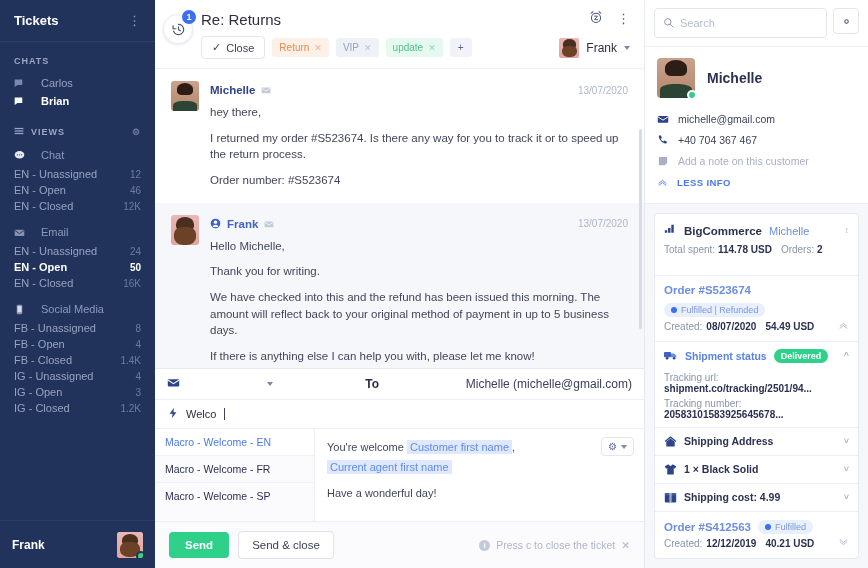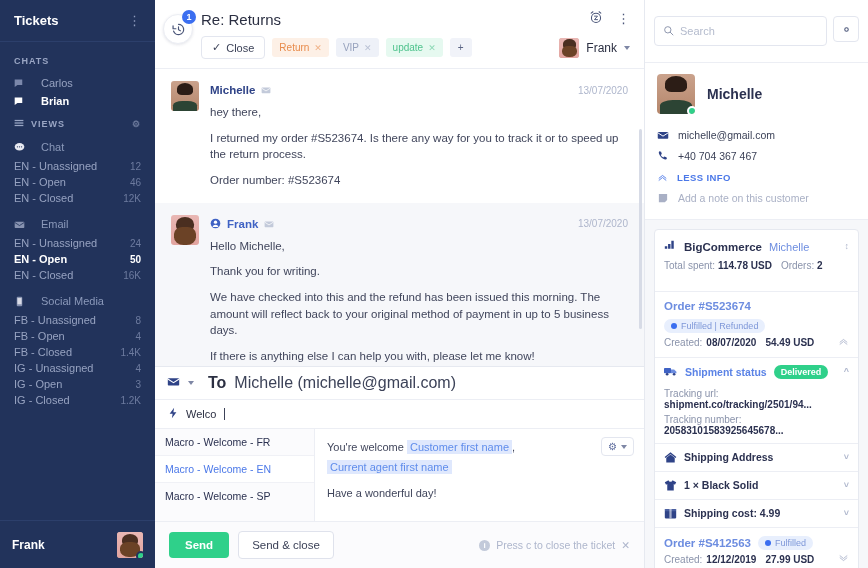--- a/index.html
+++ b/index.html
@@ -130,21 +130,21 @@
   .msg p.first { margin-top: 5px; }
   .thread-sb {
     position: absolute; right: 2px; top: 60px; width: 3px; height: 200px;
     background: #d7dbe6; border-radius: 2px;
   }
 
   
   .composer { border-top: 1px solid #e6e9f0; background: #fff; }
   .cmp-to {
     display: flex; align-items: center; gap: 8px; padding: 7px 12px;
-    border-bottom: 1px solid #eceef4; font-size: 16px; color: #3c4258;
+    border-bottom: 1px solid #eceef4; font-size: 12px; color: #3c4258; justify-content: space-between;
   }
   .cmp-to .to-lbl { font-weight: bold; color: #2b2f42; margin-left: 6px; }
   .cmp-subject {
     display: flex; align-items: center; gap: 7px; padding: 7px 12px;
     border-bottom: 1px solid #eceef4; font-size: 11px; color: #2b2f42;
   }
   .cursorbar { display:inline-block; width:1px; height:12px; background:#3c4258; margin-left:1px;}
   .macro-area { display: flex; height: 92px; }
   .macro-list { width: 160px; flex: 0 0 160px; border-right: 1px solid #eceef4; background: #fbfbfd; }
   .macro-item {
@@ -173,21 +173,21 @@
     border: 1px solid #dfe2ec; border-radius: 4px; padding: 7px 13px; cursor: pointer;
   }
   .hint { margin-left: auto; display: flex; align-items: center; gap: 6px; font-size: 10.5px; color: #aeb6cc; }
   .hint .i {
     width: 11px; height: 11px; border-radius: 50%; background: #c3cada;
     color: #fff; font-size: 8px; display: flex; align-items: center; justify-content: center; font-weight: bold;
   }
 
   
   .right { width: 223px; flex: 0 0 223px; background: #f6f7fa; display: flex; flex-direction: column; }
-  .r-search { display: flex; gap: 6px; padding: 16px 9px; background: #fff; border-bottom: 1px solid #eceef4;}
+  .r-search { display: flex; gap: 6px; padding: 8px 9px; background: #fff; border-bottom: 1px solid #eceef4;}
   .search-box {
     flex: 1; display: flex; align-items: center; gap: 6px;
     border: 1px solid #e3e6ef; border-radius: 4px; padding: 5px 8px; background: #fff;
   }
   .search-box input {
     border: none; outline: none; font-size: 11px; width: 100%;
     font-family: "Liberation Sans", sans-serif; color: #3c4258; background: transparent;
   }
   .search-box input::placeholder { color: #b4bbcd; }
   .r-gear {
@@ -269,21 +269,21 @@
       </div>
       <div class="sb-row sb-chatrow active">
         <span class="ico">
           <svg width="11" height="11" viewBox="0 0 16 16">
               <path fill="#ffffff" d="M1 2h11v8H5l-4 3V2z"></path>
             </svg>
         </span>
         <span class="lbl">Brian</span>
       </div>
 
-      <div class="sb-section" style="margin-top:8px">
+      <div class="sb-section" style="margin-top:16px">
         <span class="ico">
           <svg width="10" height="10" viewBox="0 0 16 16">
               <rect x="1" y="3" width="14" height="2" fill="#9aa6c4"></rect>
               <rect x="1" y="7" width="14" height="2" fill="#9aa6c4"></rect>
               <rect x="1" y="11" width="14" height="2" fill="#9aa6c4"></rect>
             </svg>
         </span>
         <span>VIEWS</span>
         <span class="gear">⚙</span>
       </div>
@@ -503,22 +503,22 @@
           <svg width="12" height="12" viewBox="0 0 16 16">
               <path d="M9.5 1L3.5 9h4l-1 6 6-8h-4z" fill="#2f4387"></path>
             </svg>
         </span>
         <span>Welco</span>
           <span class="cursorbar"></span>
       </div>
 
       <div class="macro-area">
         <div class="macro-list">
+          <div class="macro-item sel">Macro - Welcome - EN</div>
           <div class="macro-item">Macro - Welcome - FR</div>
-          <div class="macro-item sel">Macro - Welcome - EN</div>
           <div class="macro-item" style="border-bottom:none">Macro - Welcome - SP</div>
         </div>
         <div class="macro-preview">
           <p><span>You're welcome </span><span class="ph">Customer first name</span><span>,</span></p>
           <p style="margin-top:2px"><span class="ph">Current agent first name</span></p>
           <p style="margin-top:9px">Have a wonderful day!</p>
           <div class="gear-btn">
             <span>⚙</span>
             <span class="caret"></span>
           </div>
@@ -574,35 +574,35 @@
         <span>michelle@gmail.com</span>
       </div>
       <div class="cust-row">
         <span>
           <svg width="12" height="12" viewBox="0 0 16 16">
               <path fill="#2f4387" d="M3.2 1.8l2.3.6.9 3-1.5 1.2a9 9 0 0 0 3.5 3.5l1.2-1.5 3 .9.6 2.3c-.4.6-1.2.9-2.1.8C7.6 12.2 3.8 8.4 2.4 3.9c-.1-.9.2-1.7.8-2.1z"></path>
             </svg>
         </span>
         <span>+40 704 367 467</span>
       </div>
+      <div class="cust-row muted">
+        <span>
+          <svg width="12" height="12" viewBox="0 0 16 16">
+              <path fill="#a9b0c5" d="M2.5 2.5h11v8l-3 3h-8z"></path>
+            </svg>
+        </span>
+        <span>Add a note on this customer</span>
+      </div>
       <div class="cust-row link">
         <span>
           <svg width="11" height="11" viewBox="0 0 16 16">
               <path d="M3 9l5-4 5 4M3 12l5-4 5 4" stroke="#4b78e8" stroke-width="1.3" fill="none" stroke-linecap="round" stroke-linejoin="round"></path>
             </svg>
         </span>
         <span>LESS INFO</span>
-      </div>
-      <div class="cust-row muted">
-        <span>
-          <svg width="12" height="12" viewBox="0 0 16 16">
-              <path fill="#a9b0c5" d="M2.5 2.5h11v8l-3 3h-8z"></path>
-            </svg>
-        </span>
-        <span>Add a note on this customer</span>
       </div>
     </div>
 
     <div class="r-scroll">
 
       <div class="card">
         <div class="card-head">
           <span>
             <svg width="13" height="13" viewBox="0 0 16 16">
                 <path fill="#2f4387" d="M1 12h3V9H1zM5 12h3V6H5zM9 12h3V2H9z"></path>
@@ -696,21 +696,21 @@
           <div class="ord-head">
             <span class="ord-id">Order #S412563</span>
             <span class="pill blue">
               <span class="bdot"></span>
               <span>Fulfilled</span>
             </span>
           </div>
           <div class="ord-meta">
             <span>Created:</span>
             <b style="margin-left:-5px">12/12/2019</b>
-            <b>27.99 USD</b>
+            <b>40.21 USD</b>
             <span class="chev">
               <svg width="11" height="11" viewBox="0 0 16 16">
                   <path d="M3 4l5 4 5-4M3 7l5 4 5-4" stroke="#aeb6cc" stroke-width="1.3" fill="none" stroke-linecap="round" stroke-linejoin="round"></path>
                 </svg>
             </span>
           </div>
         </div>
       </div>
 
       <div class="card smile">

